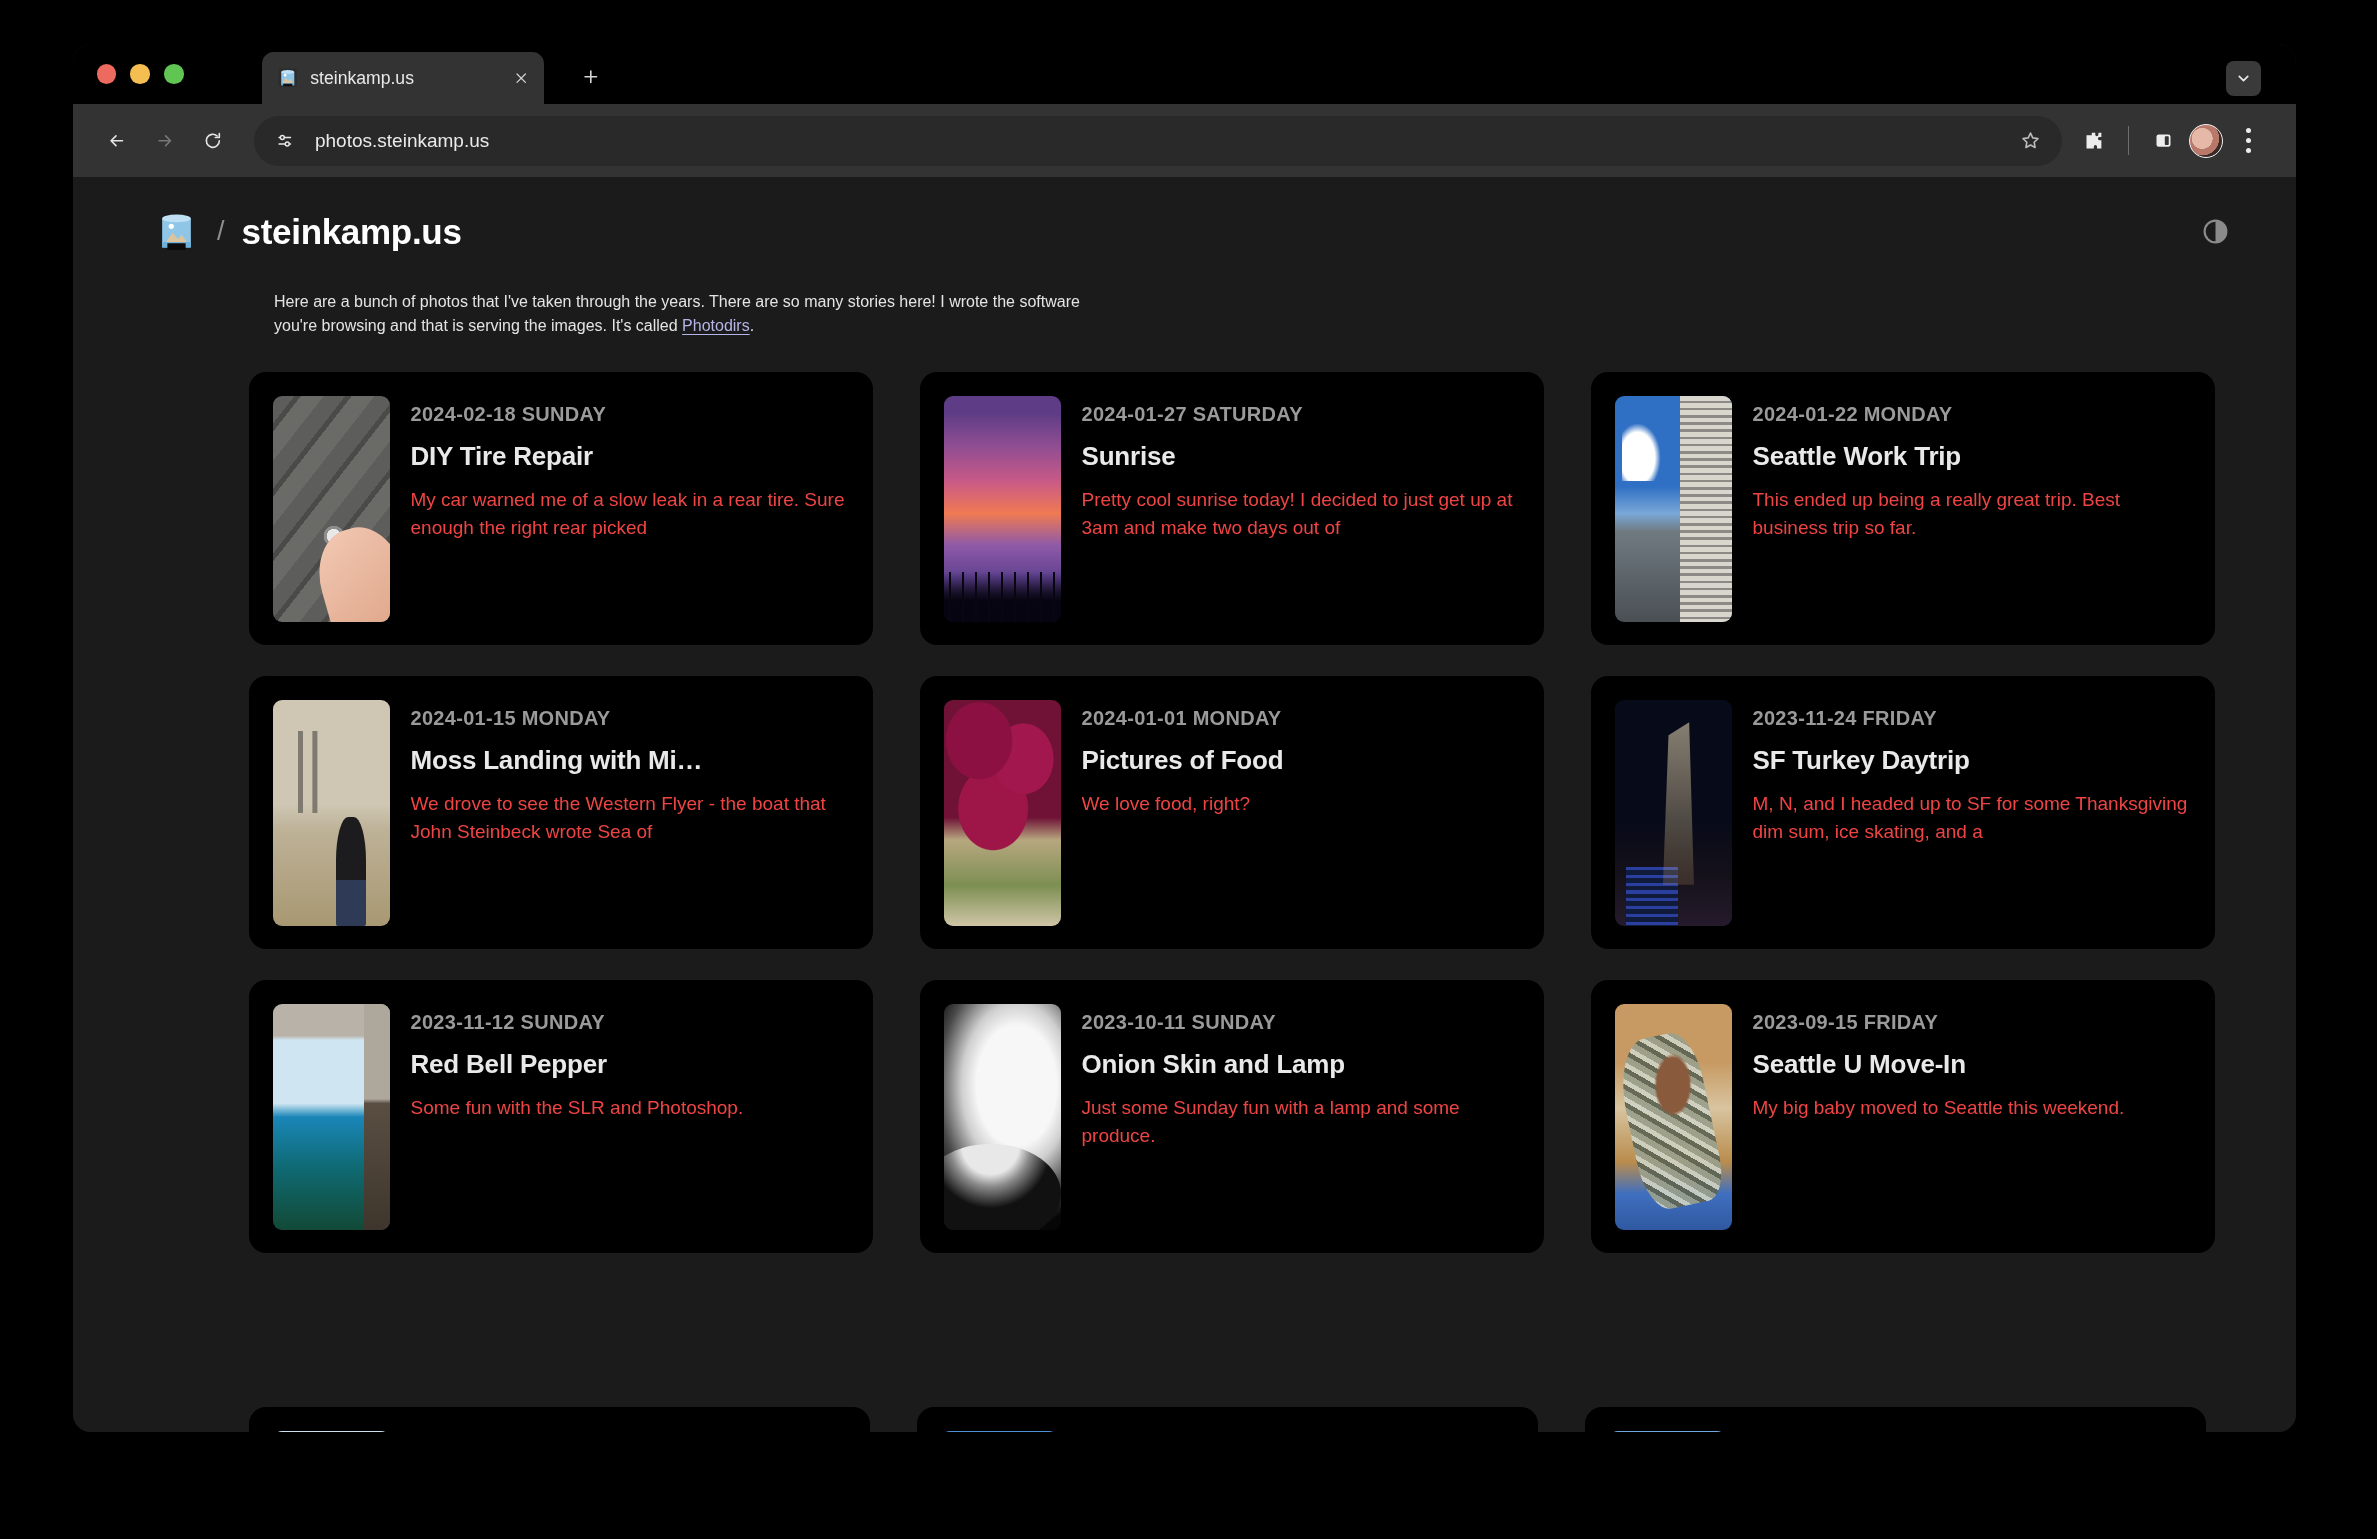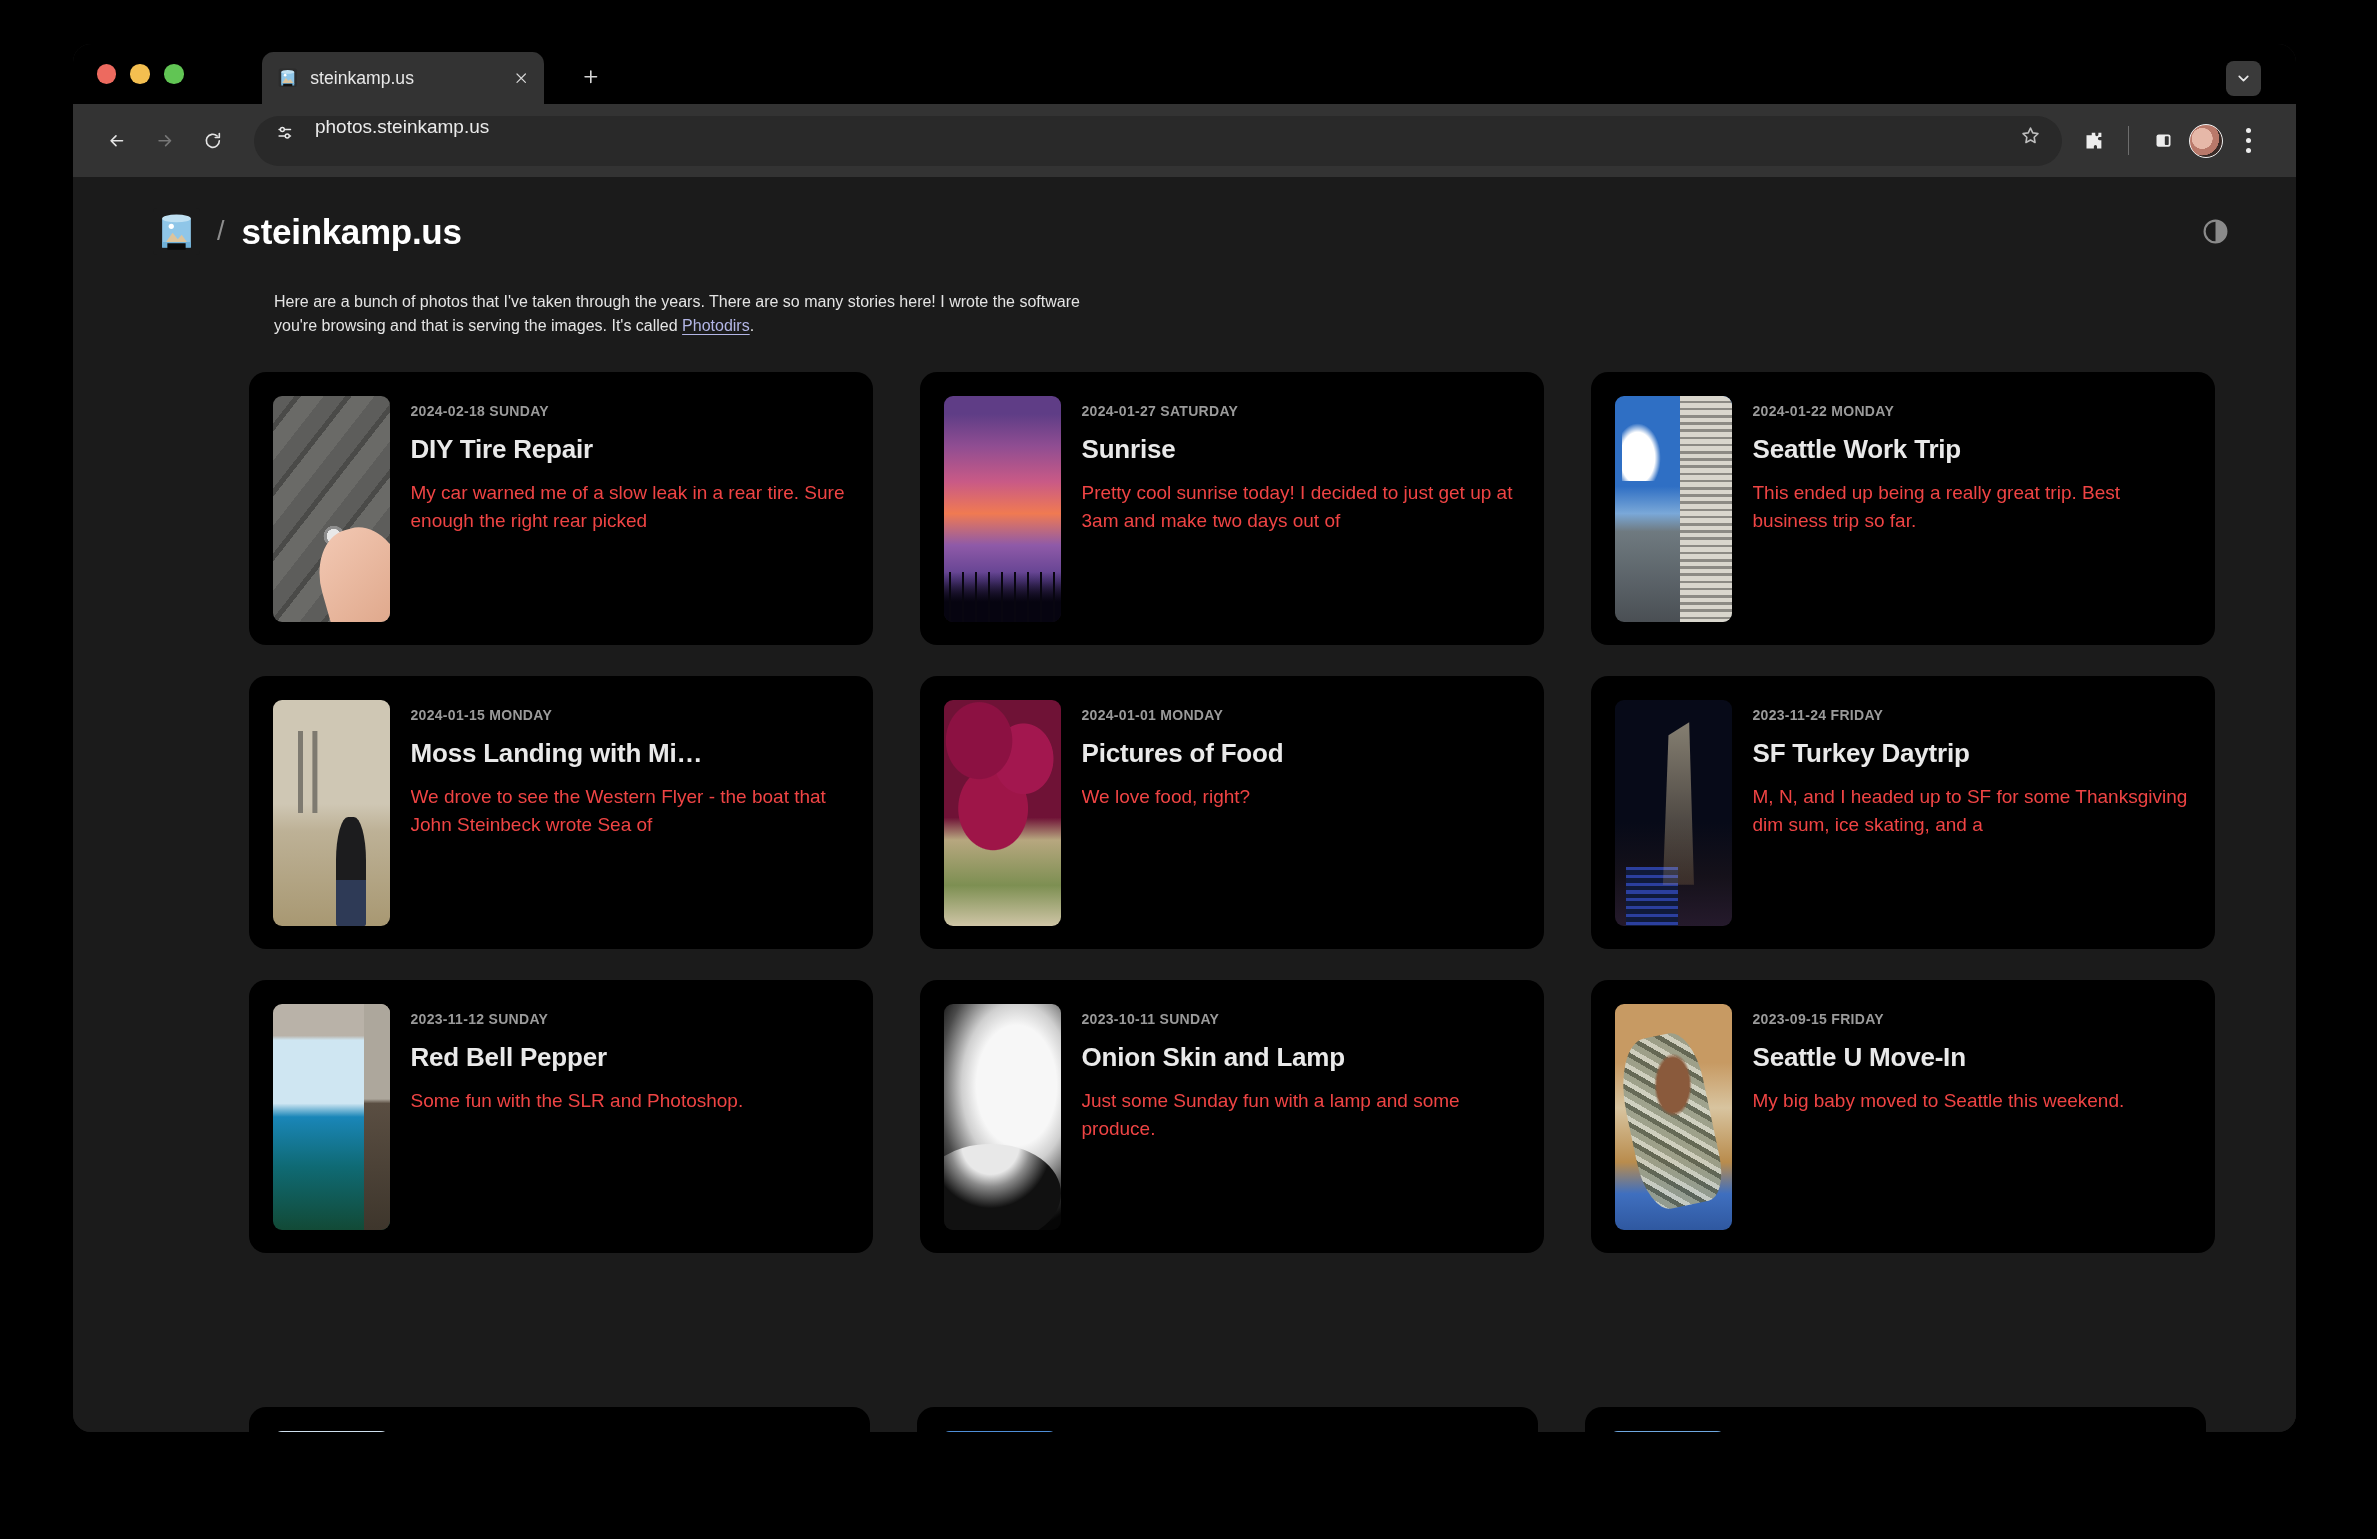--- a/index.html
+++ b/index.html
@@ -108,20 +108,21 @@
     flex: 0 0 auto;
   }
   .nav-btn.disabled { color: #777; }
   .omnibox {
     flex: 1 1 auto;
     height: 50px;
     margin-left: 17px;
     background: #292929;
     border-radius: 25px;
     display: flex;
+    align-items: center;
     padding: 0 11.7px 0 14.4px;
     gap: 13px;
     position: relative;
   }
   .site-info {
     width: 34px; height: 34px;
     border-radius: 50%;
     flex: 0 0 auto;
     display: flex; align-items: center; justify-content: center;
   }
@@ -253,21 +254,21 @@
     flex: 1 1 auto;
     min-width: 0;
     overflow: hidden;
     height: 226px;
     position: relative;
     -webkit-mask-image: linear-gradient(to bottom, #000 0 72%, rgba(0,0,0,0) 100%);
     mask-image: linear-gradient(to bottom, #000 0 72%, rgba(0,0,0,0) 100%);
   }
   .card-date {
     color: #9a9a9a;
-    font-size: 14px;
+    font-size: 20px;
     font-weight: bold;
     letter-spacing: 0.3px;
     white-space: nowrap;
     margin-top: 7.8px;
   }
   .card-title {
     color: #e9e9e9;
     font-size: 26px;
     font-weight: bold;
     margin-top: 14.4px;

